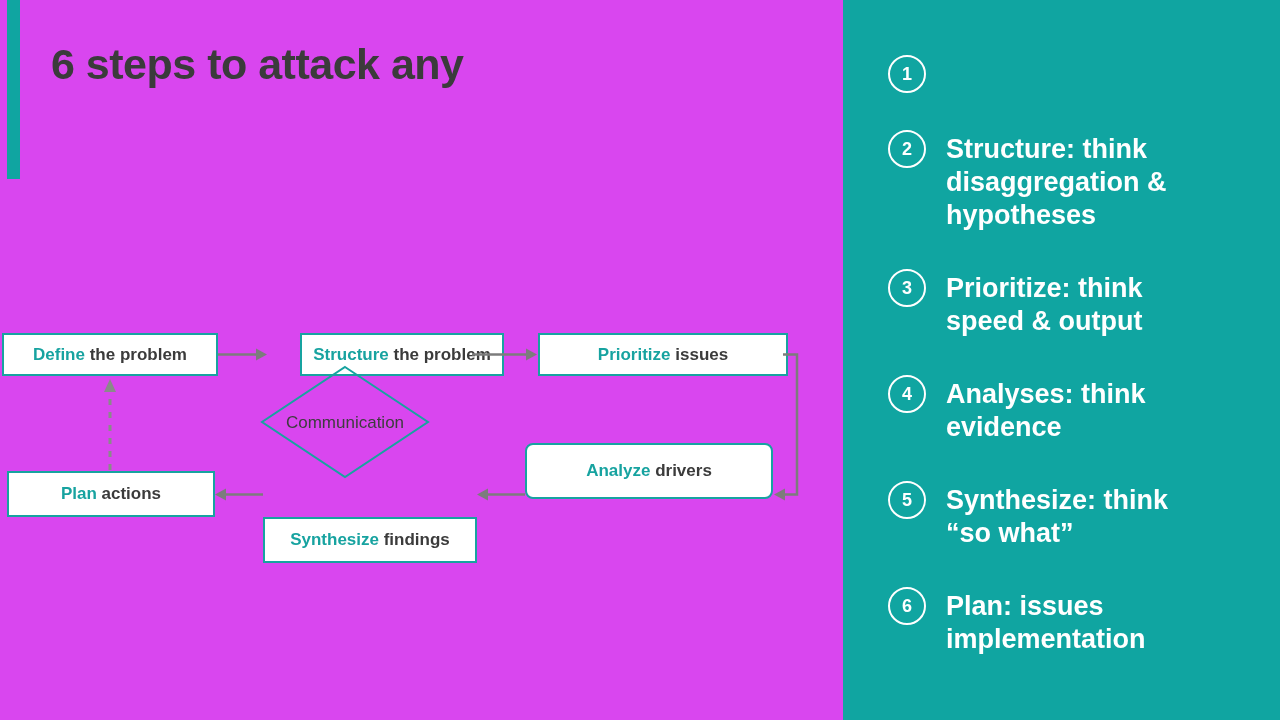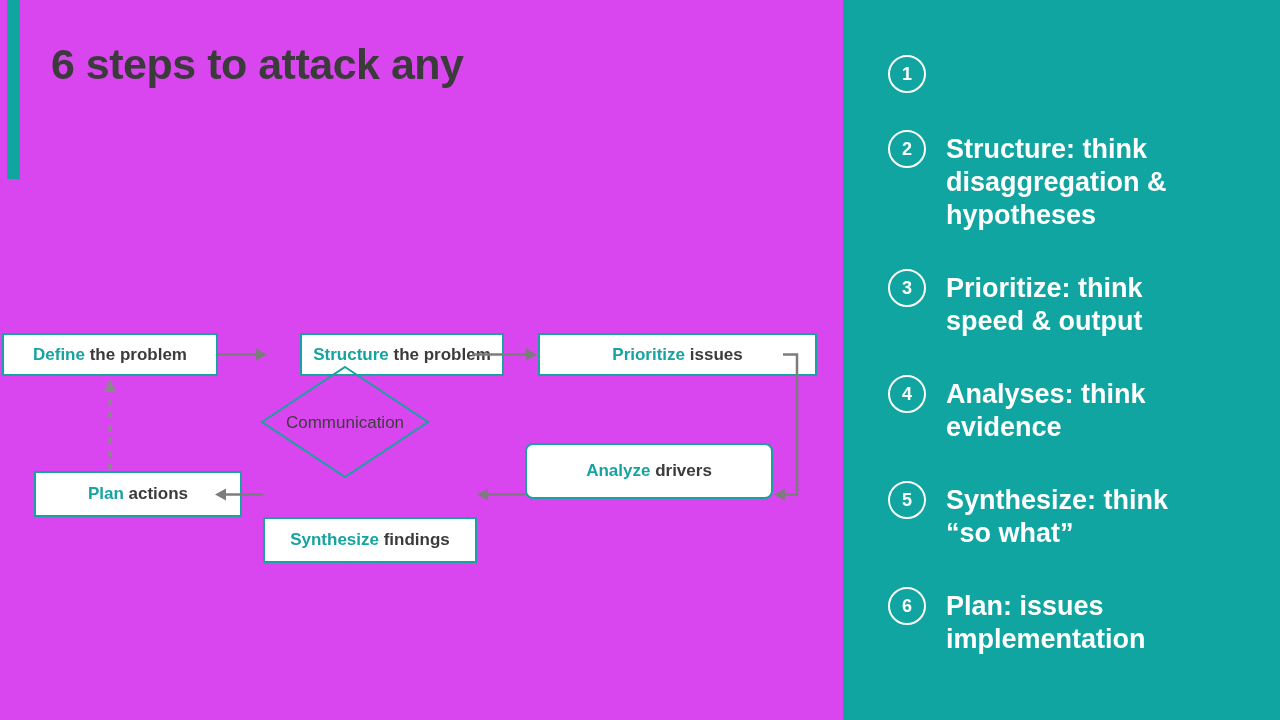--- a/index.html
+++ b/index.html
@@ -24,22 +24,22 @@
 
   
   .fbox {
     position: absolute; background: #ffffff; border: 2px solid #17a3a0;
     display: flex; align-items: center; justify-content: center;
     font-size: 17px; font-weight: 700; color: #3b3b3b; white-space: pre;
   }
   .fbox .kw { color: #17a3a0; }
   .box-define     { left: 2px;   top: 333px; width: 216px; height: 43px; }
   .box-structure  { left: 268px; top: 333px; width: 204px; height: 43px; margin-left: 32px; }
-  .box-prioritize { left: 538px; top: 333px; width: 279px; height: 43px; }
-  .box-plan       { left: 7px;   top: 471px; width: 208px; height: 46px; margin-left: 27px; }
+  .box-prioritize { left: 538px; top: 333px; width: 250px; height: 43px; }
+  .box-plan       { left: 7px;   top: 471px; width: 208px; height: 46px; }
   .box-synthesize { left: 263px; top: 471px; width: 214px; height: 46px; margin-top: 46px; }
   .box-analyze    { left: 525px; top: 443px; width: 248px; height: 56px; border-radius: 8px; }
 
   .connectors {
     position: absolute; left: 0; top: 0; width: 1280px; height: 720px;
     pointer-events: none;
   }
 
   .diamond-label {
     position: absolute; left: 265px; top: 413px; width: 160px;

